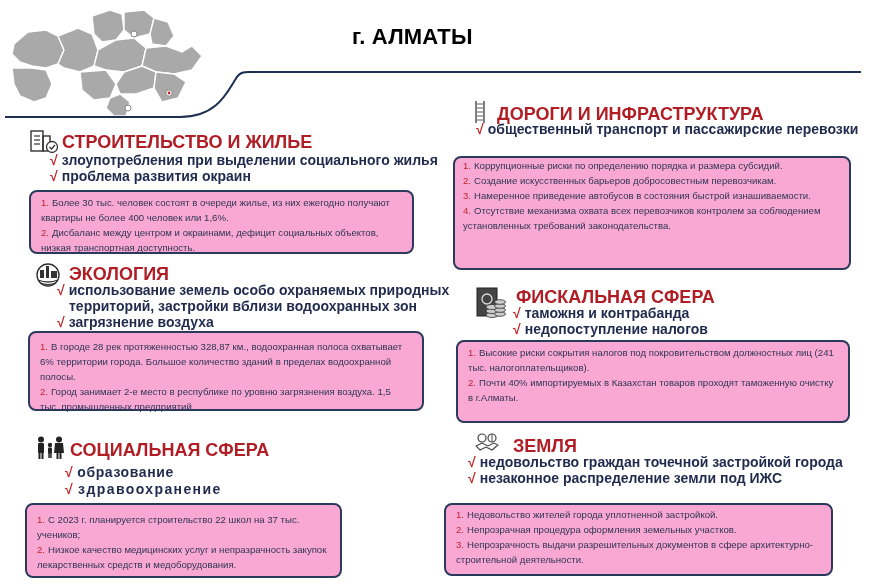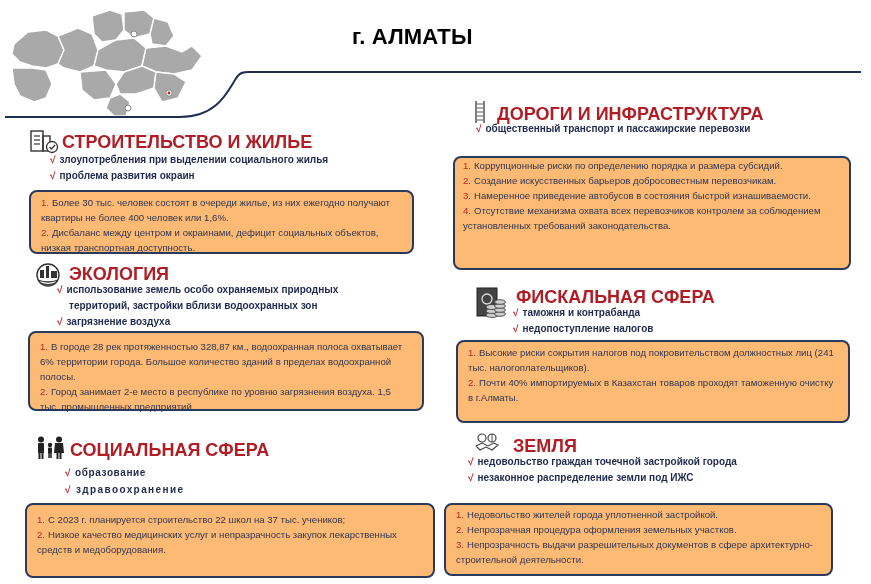--- a/index.html
+++ b/index.html
@@ -1,24 +1,24 @@
 <!DOCTYPE html>
 <html><head>
 <meta charset="utf-8">
 <style>
   html, body { margin:0; padding:0; }
   body { width:871px; height:584px; background:#ffffff; position:relative; overflow:hidden;
          font-family:"Liberation Sans", "DejaVu Sans", sans-serif; color:#1f2a4d; }
   .abs { position:absolute; }
   .title { left:352px; top:24px; font-size:22px; font-weight:bold; color:#000000; letter-spacing:0.2px; }
   .sec-head { font-size:18px; font-weight:bold; color:#b01d24; white-space:nowrap; }
-  .bullets { font-size:10px; font-weight:bold; color:#1f2a4d; line-height:16px; }
+  .bullets { font-size:14px; font-weight:bold; color:#1f2a4d; line-height:16px; }
   .bullets .b { white-space:nowrap; }
   .chk { color:#c0262b; margin-right:4px; font-weight:bold; }
-  .box { border:2px solid #2b3a5c; border-radius:8px; box-sizing:border-box; background:#fdba74;
+  .box { border:2px solid #2b3a5c; border-radius:8px; box-sizing:border-box; background:#f9a8d4;
          font-size:9.6px; line-height:15px; color:#2e3553; padding:20px 10px; }
   .box .num { color:#c0262b; margin-right:3px; }
   .box p { margin:0; }
   .icon { position:absolute; }
 </style>
 </head>
 <body>
 
 <svg class="abs" style="left:6px;top:6px" width="210" height="115" viewBox="0 0 210 115">
   <g fill="#a9a9a9" stroke="#ffffff" stroke-width="1.4">
@@ -99,21 +99,21 @@
       <path d="M20,7 L28,7 L29,17 L19,17 Z"></path>
       <rect x="21.5" y="16" width="2" height="7"></rect>
       <rect x="24.5" y="16" width="2" height="7"></rect>
   </g>
 </svg>
 <div class="abs sec-head" style="left:70px;top:440px">СОЦИАЛЬНАЯ СФЕРА</div>
 <div class="abs bullets" style="left:65px;top:464px;line-height:17px;letter-spacing:0.6px">
   <div class="b"><span class="chk">√</span><span>образование</span></div>
   <div class="b" style="letter-spacing:1.4px"><span class="chk">√</span><span>здравоохранение</span></div>
 </div>
-<div class="abs box" style="left:25px;top:503px;width:410px;height:75px;padding-top:7px">
+<div class="abs box" style="left:25px;top:503px;width:317px;height:75px;padding-top:7px">
   <p><span class="num">1.</span><span>С 2023 г. планируется строительство 22 школ на 37 тыс. учеников;</span></p>
   <p><span class="num">2.</span><span>Низкое качество медицинских услуг и непразрачность закупок лекарственных средств и медоборудования.</span></p>
 </div>
 
 <svg class="icon" style="left:474px;top:101px" width="12" height="22" viewBox="0 0 12 22">
   <line x1="2" y1="0" x2="2" y2="22" stroke="#555" stroke-width="1.5"></line>
   <line x1="10" y1="0" x2="10" y2="22" stroke="#555" stroke-width="1.5"></line>
   <g stroke="#777" stroke-width="1.2">
     <line x1="2" y1="3" x2="10" y2="3"></line>
       <line x1="2" y1="7" x2="10" y2="7"></line>

